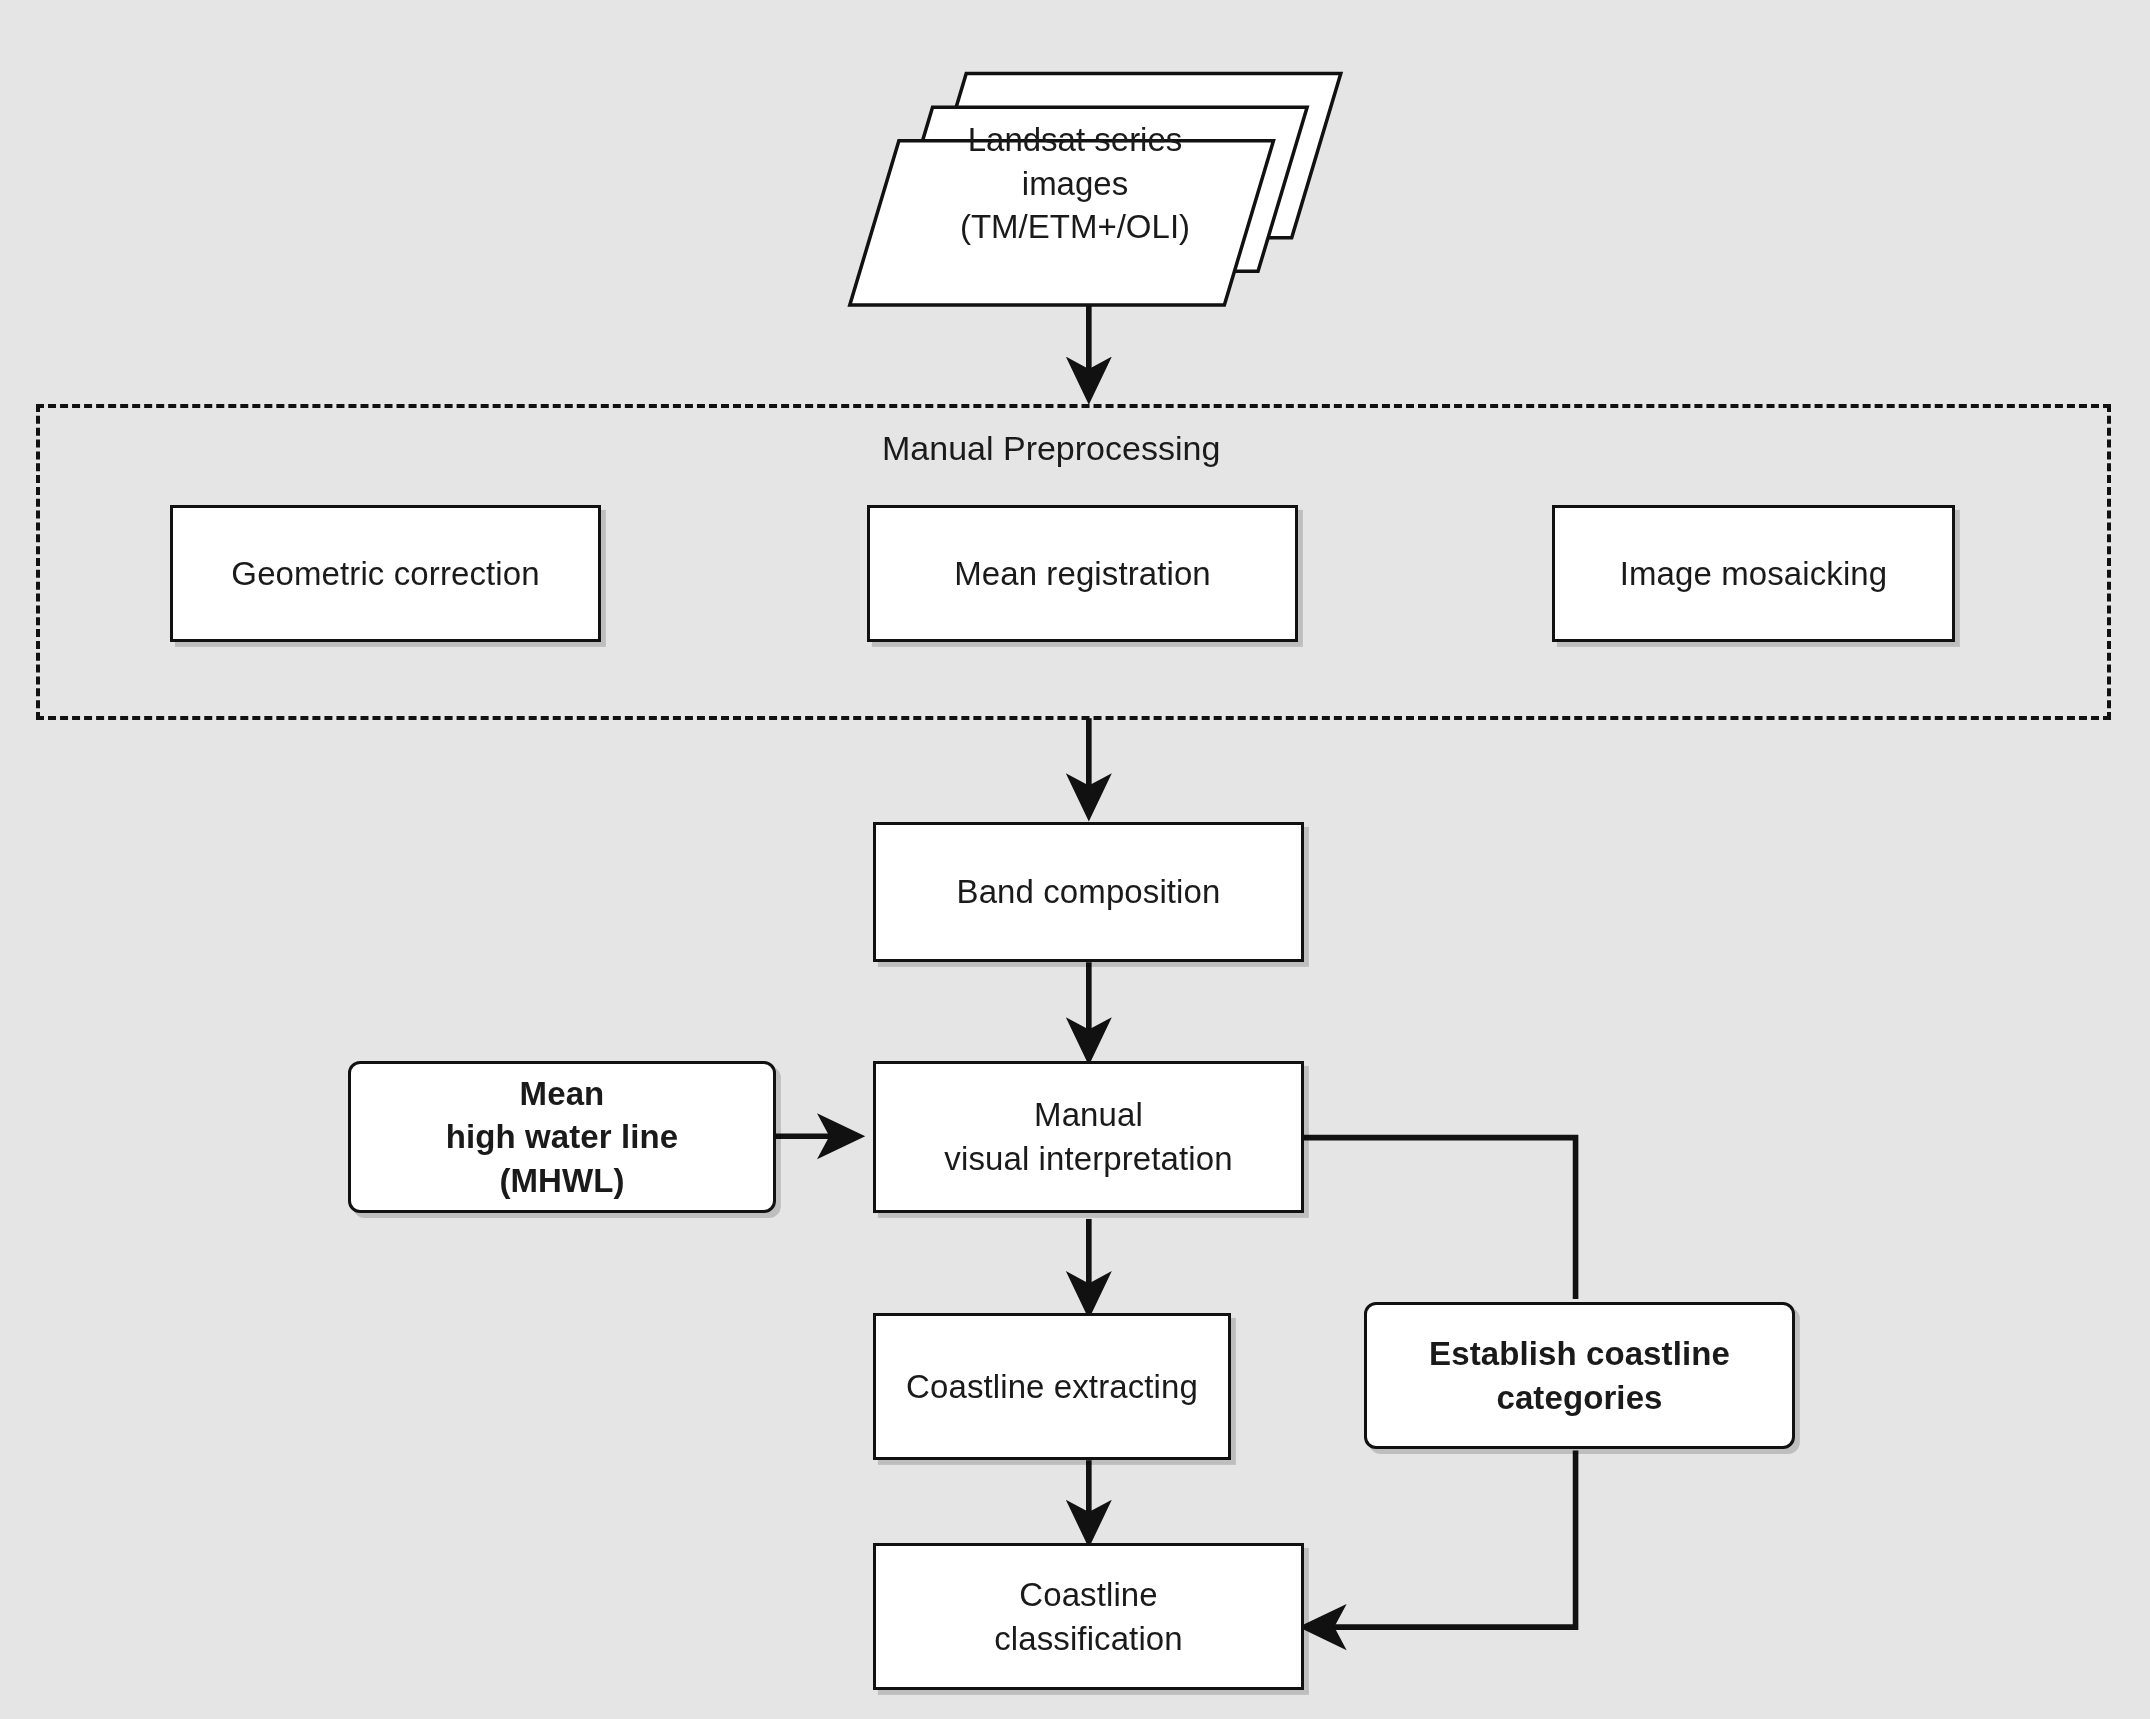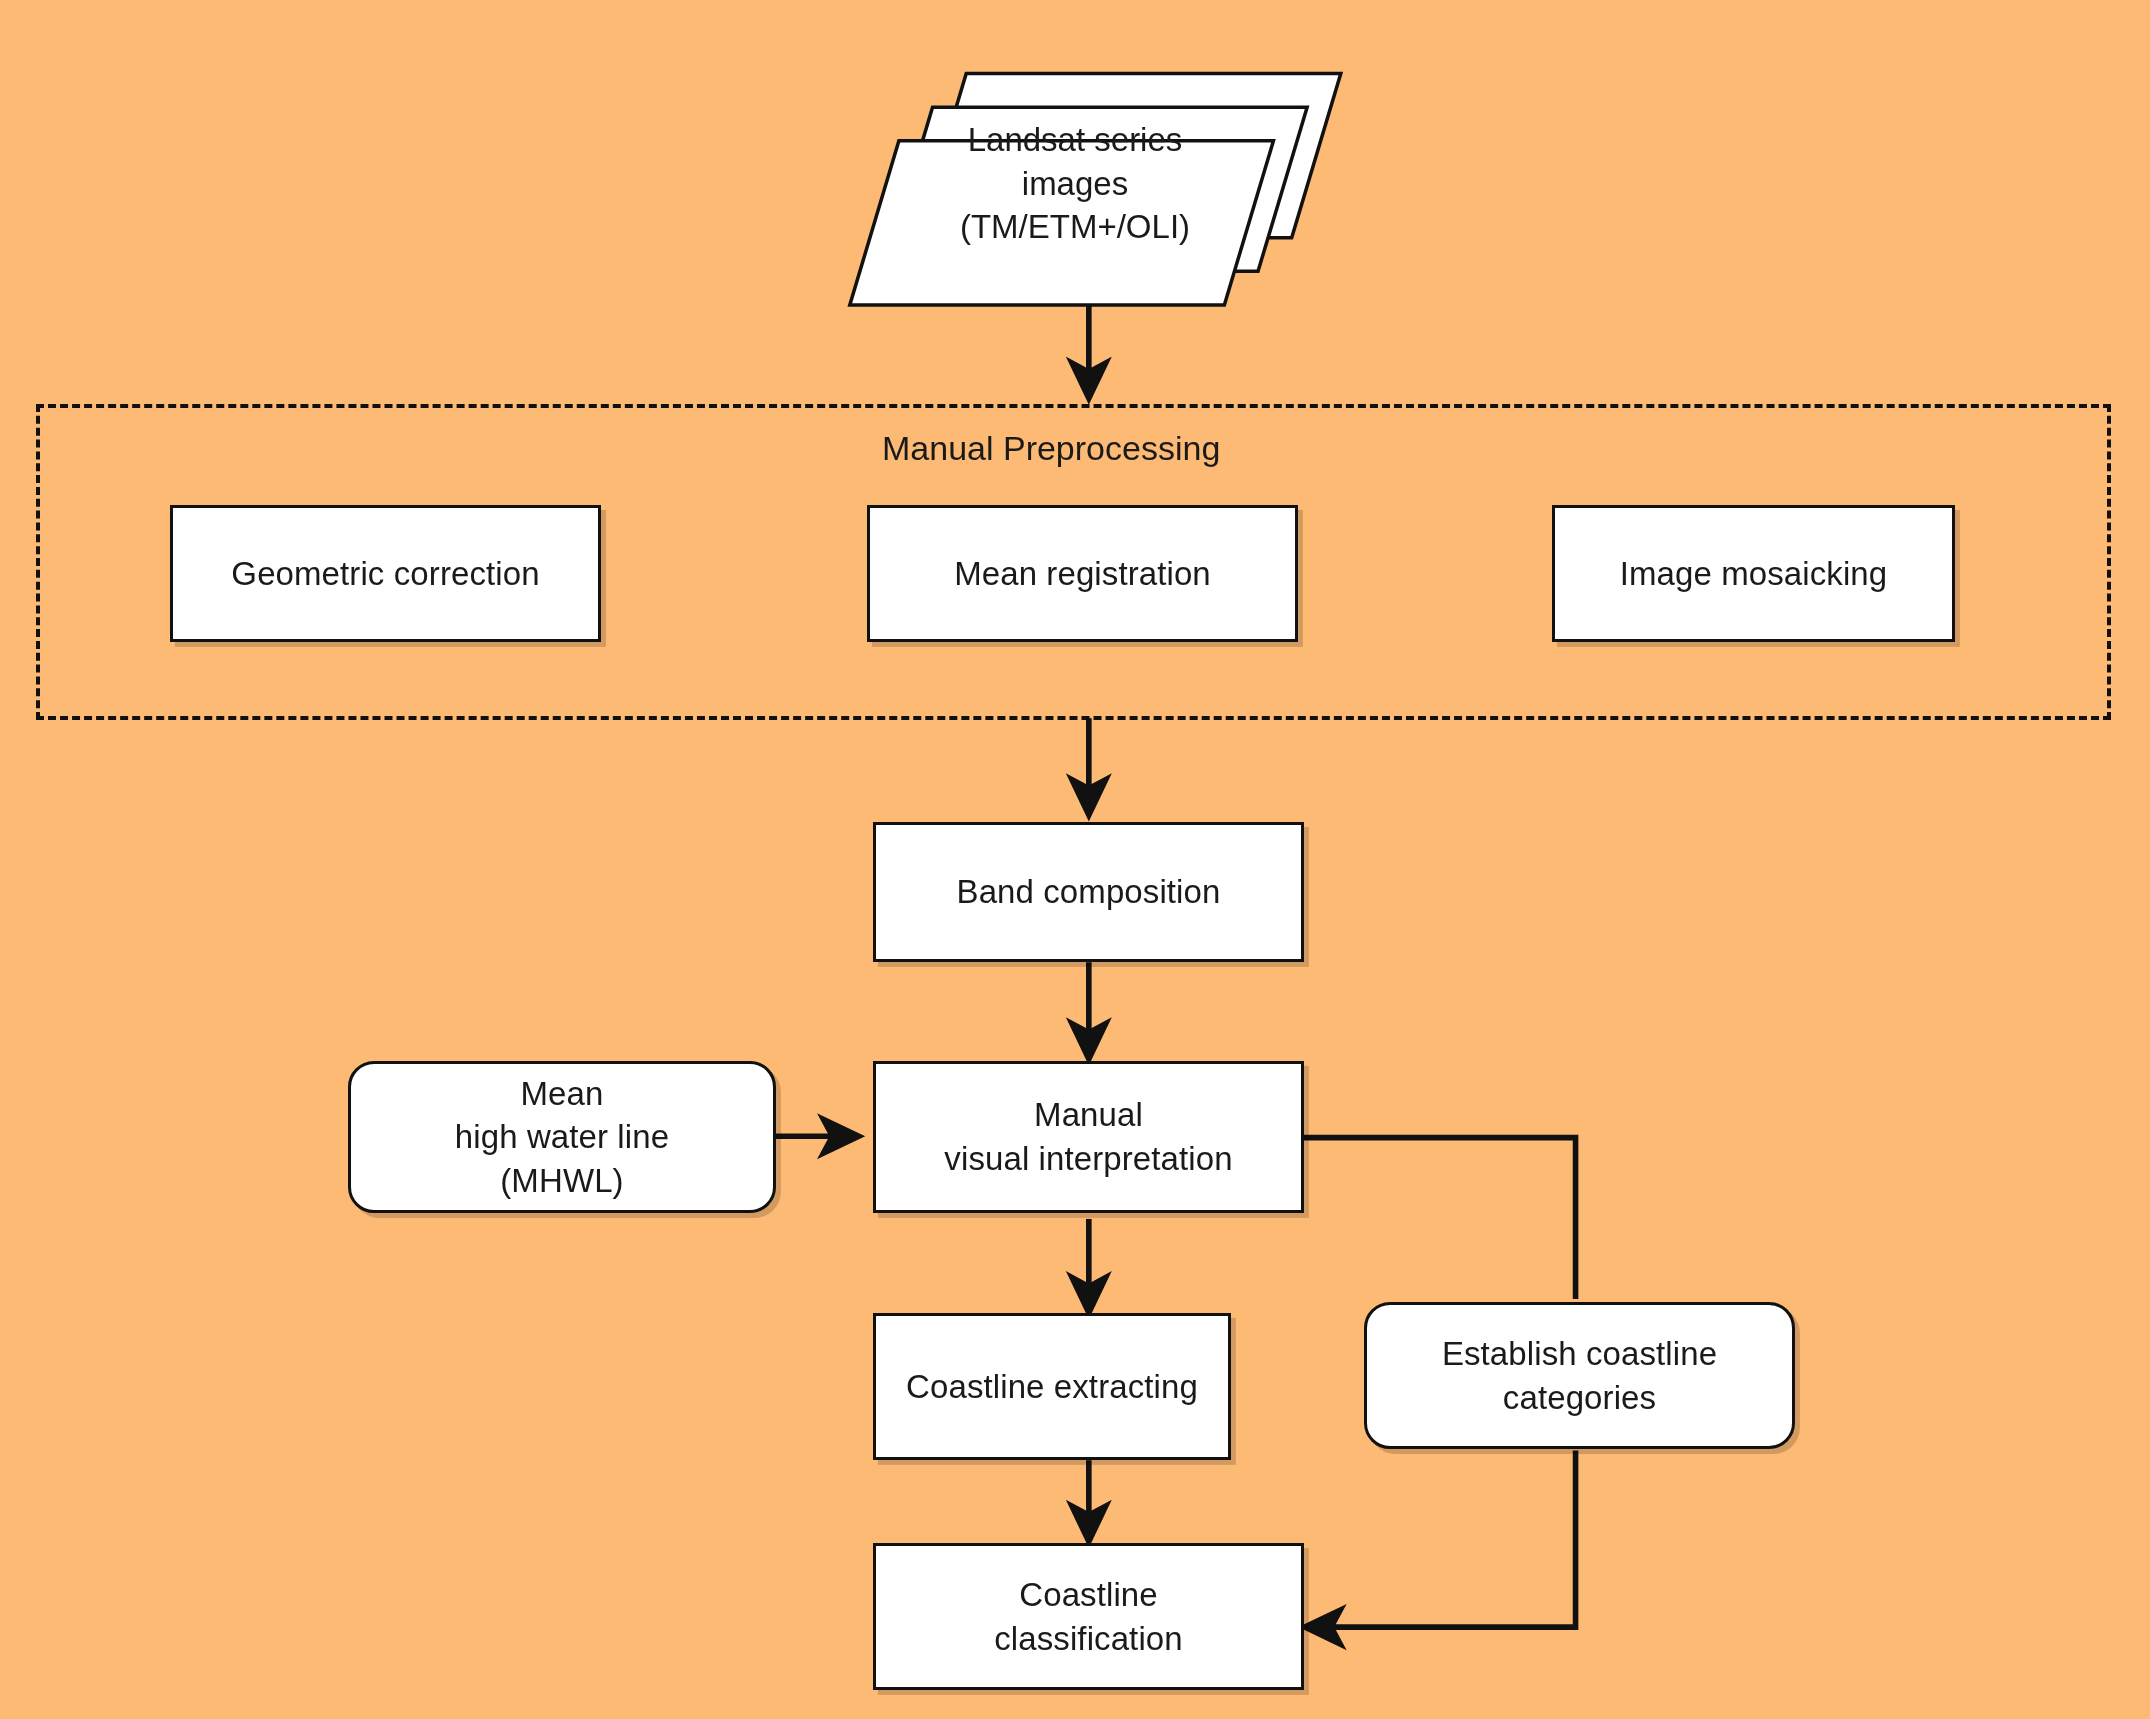--- a/index.html
+++ b/index.html
@@ -4,21 +4,21 @@
 <style>
   html, body {
     margin: 0;
     padding: 0;
     background: #ffffff;
   }
   #canvas {
     position: relative;
     width: 2151px;
     height: 1719px;
-    background: #fdba74;
+    background: #e5e5e5;
     font-family: "Liberation Sans", sans-serif;
     overflow: hidden;
   }
   svg#wires {
     position: absolute;
     left: 0; top: 0;
     width: 2151px;
     height: 1719px;
     pointer-events: none;
   }
@@ -31,21 +31,21 @@
     align-items: center;
     justify-content: center;
     text-align: center;
     color: #1a1a1a;
     font-size: 33px;
     line-height: 1.32;
     letter-spacing: 0.1px;
     box-shadow: 4.9px 4.9px 0 rgba(0,0,0,0.17);
     z-index: 3;
   }
-  .node.rounded { border-radius: 26px; }
+  .node.rounded { border-radius: 12px; font-weight: bold; }
   .node .lbl { white-space: pre-line; padding: 0 8.4px; }
 
   .dashed-group {
     position: absolute;
     box-sizing: border-box;
     border: 4.2px dashed #111111;
     background: transparent;
     z-index: 1;
   }
   .group-title {

